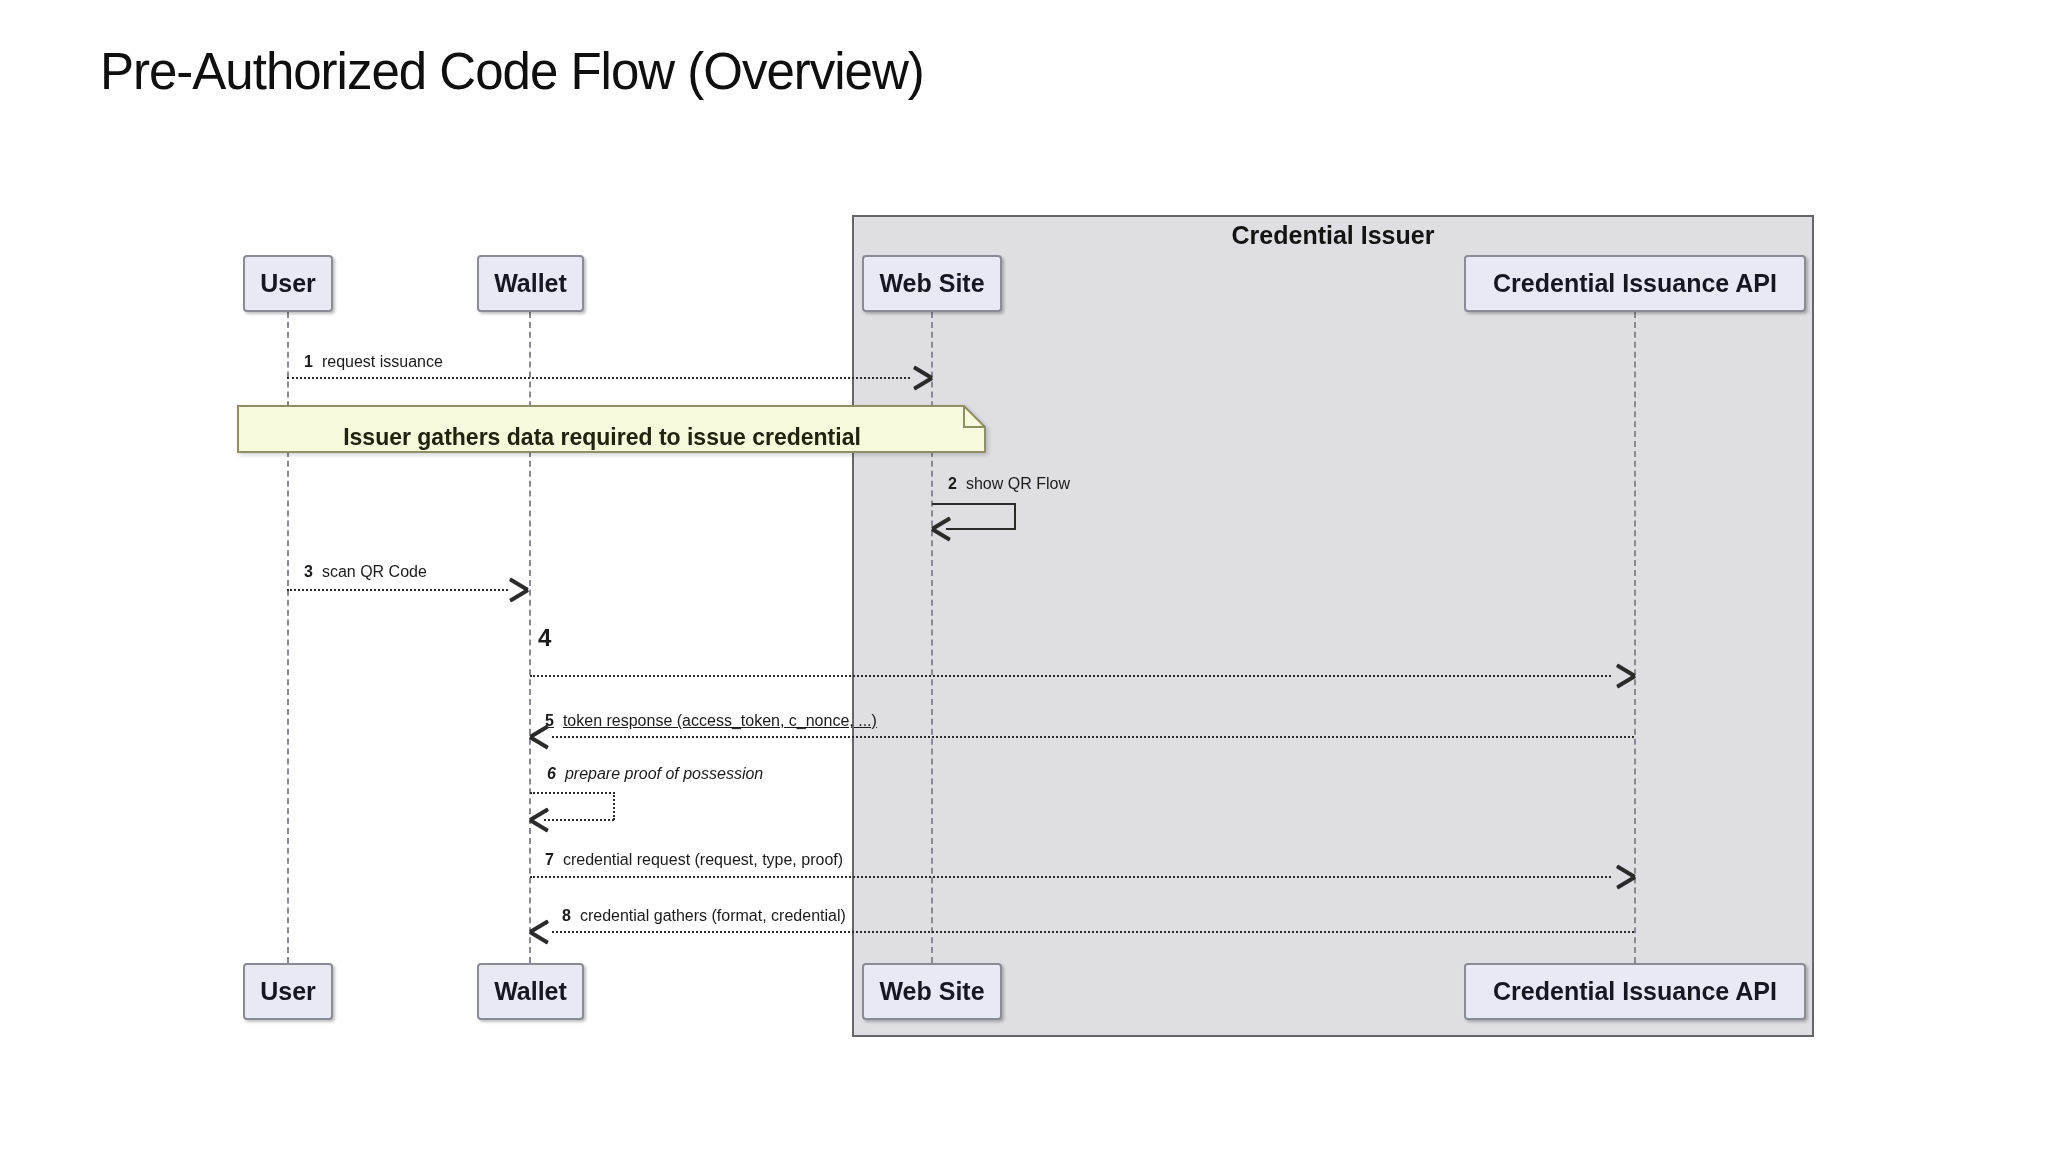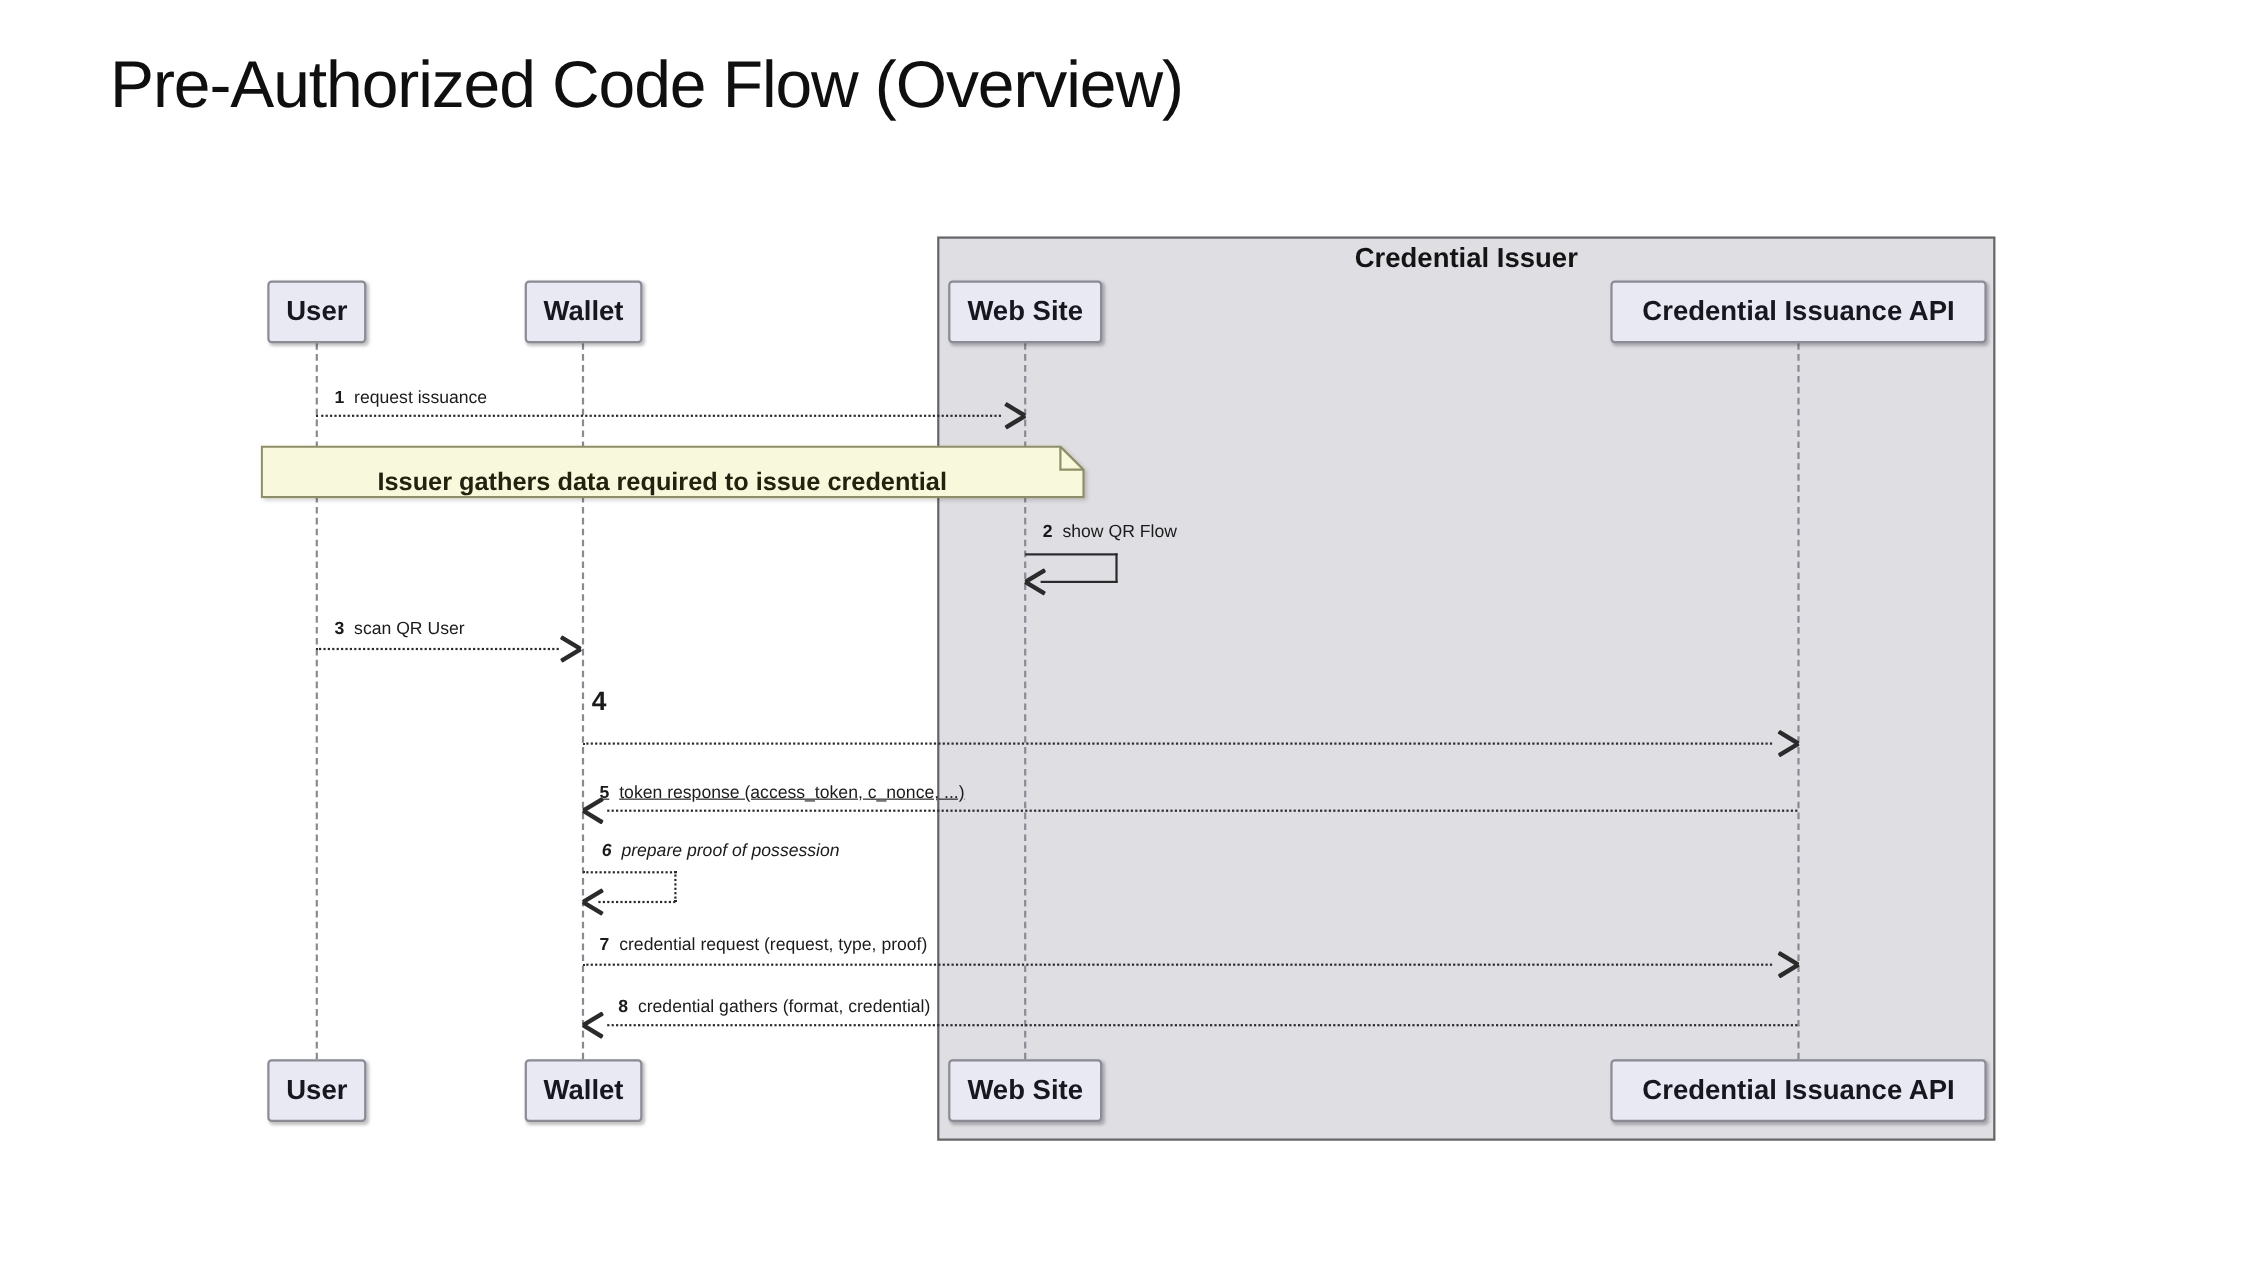--- a/index.html
+++ b/index.html
@@ -12,21 +12,21 @@
     --note-border:#8f8f66;
     --arrow:#2b2b2b;
     --lifeline:#8a8a94;
     --text:#1b1b1b;
   }
   *{margin:0;padding:0;box-sizing:border-box;}
   html,body{background:#fff;}
   body{font-family:"Liberation Sans","DejaVu Sans",sans-serif;color:var(--text);}
   .canvas{position:relative;width:2048px;height:1152px;background:var(--background);overflow:hidden;}
 
-  .slide-title{position:absolute;left:100px;top:42px;font-size:60px;font-weight:400;letter-spacing:-1px;color:#0f0f0f;white-space:nowrap;}
+  .slide-title{position:absolute;left:100px;top:42px;font-size:51px;font-weight:400;letter-spacing:-1px;color:#0f0f0f;white-space:nowrap;}
 
   .frame{position:absolute;left:852px;top:215px;width:962px;height:822px;background:var(--frame-fill);border:2px solid var(--frame-border);}
   .frame-label{position:absolute;left:852px;top:221px;width:962px;text-align:center;font-size:25px;font-weight:700;color:#141414;}
 
   .lifeline{position:absolute;width:0;border-left:2px dashed var(--lifeline);}
 
   .pbox{position:absolute;height:57px;background:var(--participant-fill);border:2px solid var(--participant-border);border-radius:4px;display:flex;align-items:center;justify-content:center;font-size:25px;font-weight:600;color:#17171f;box-shadow:2px 2px 3px rgba(0,0,0,.25);white-space:nowrap;}
 
   .note{position:absolute;left:237px;top:405px;width:750px;height:48px;}
   .note svg{position:absolute;left:0;top:0;filter:drop-shadow(2px 2px 2px rgba(0,0,0,.18));}
@@ -79,21 +79,21 @@
 
   <div class="mlabel" style="left:948px;top:468px;">
     <span class="num">2</span><span>show QR Flow</span>
   </div>
   <div class="hline solid" style="left:932px;top:503px;width:84px;"></div>
   <div class="vline solid" style="left:1014px;top:503px;height:27px;"></div>
   <div class="hline solid" style="left:946px;top:528px;width:70px;"></div>
   <div class="ah l" style="left:932px;top:529px;"></div>
 
   <div class="mlabel" style="left:304px;top:556px;">
-    <span class="num">3</span><span>scan QR User</span>
+    <span class="num">3</span><span>scan QR Code</span>
   </div>
   <div class="hline" style="left:287px;top:589px;width:221px;"></div>
   <div class="ah r" style="left:504px;top:590px;"></div>
 
   <div class="mnum" style="left:538px;top:624px;">4</div>
   <div class="hline" style="left:530px;top:675px;width:1081px;"></div>
   <div class="ah r" style="left:1611px;top:676px;"></div>
 
   <div class="mlabel" style="left:545px;top:705px;text-decoration:underline;">
     <span class="num">5</span><span>token response (access_token, c_nonce, ...)</span>

